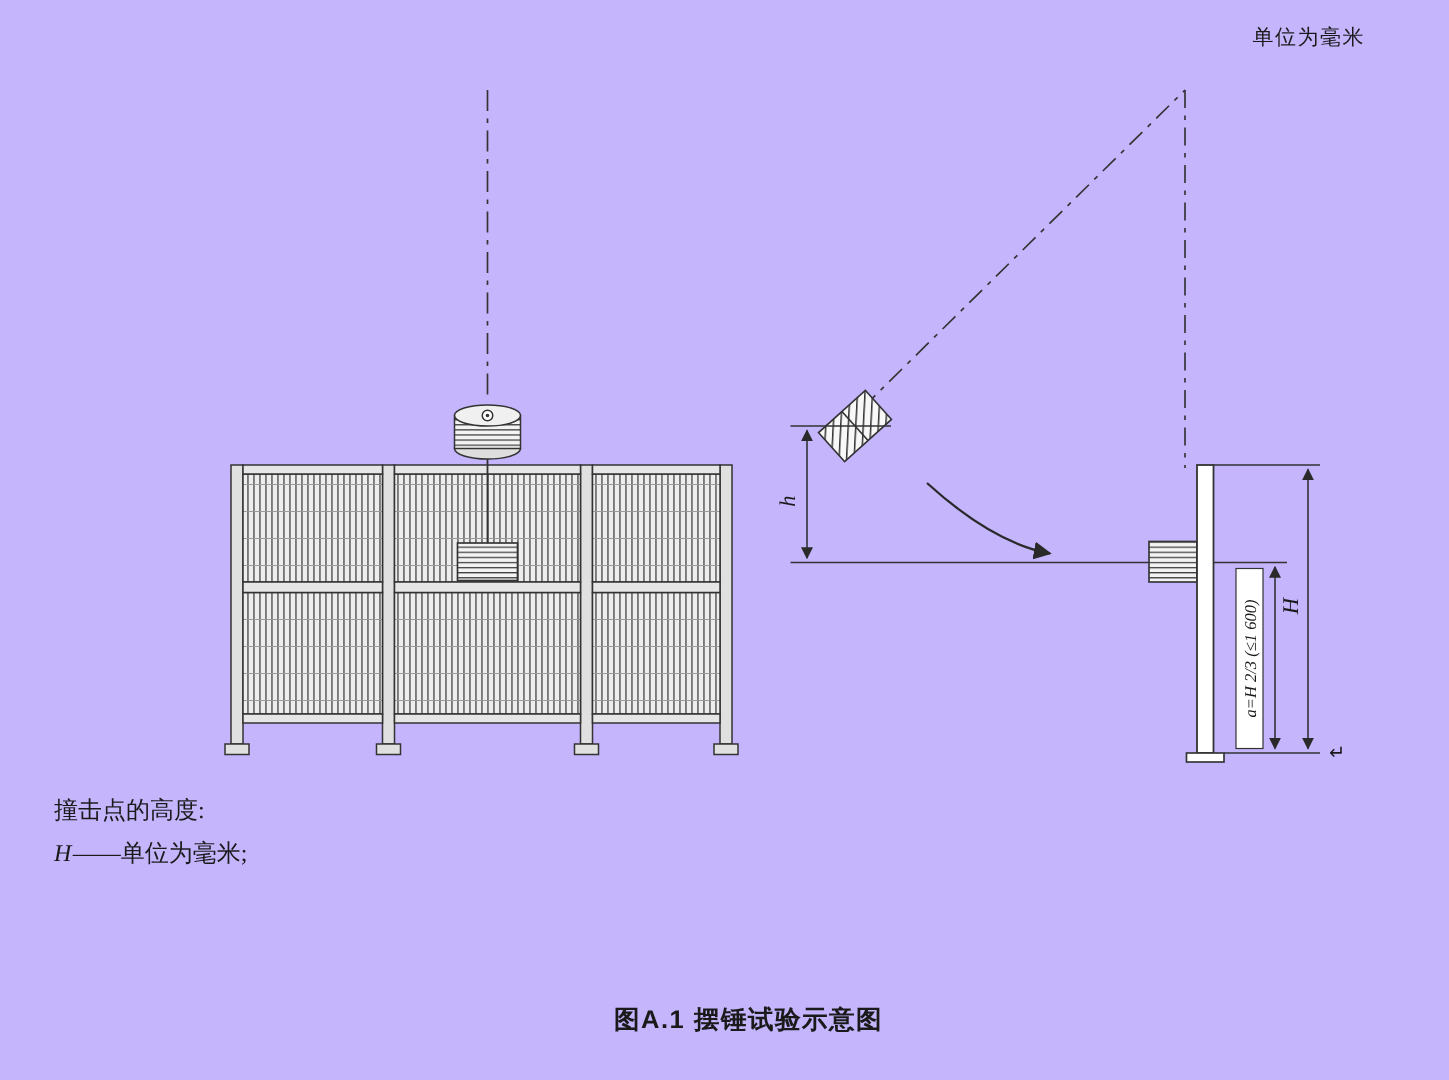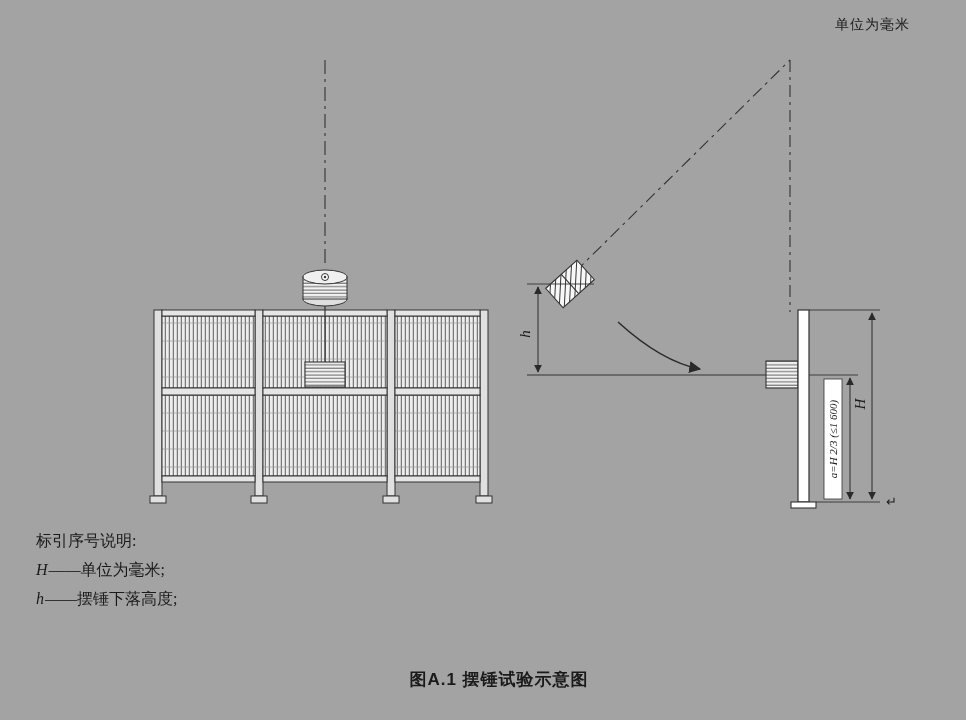--- a/index.html
+++ b/index.html
@@ -1,19 +1,19 @@
 <!DOCTYPE html>
 <html><head>
 <meta charset="utf-8">
 <style>
   html,body{margin:0;padding:0;background:#ffffff;}
   .page{
     position:relative;
     width:966px;height:720px;
-    background:#a3a3a3;
+    background:#c4b5fd;
     font-family:"Liberation Serif", serif;
     color:#1a1a1a;
     overflow:hidden;
   }
   .unit-note{
     position:absolute;
     top:16px;right:56px;
     font-size:14px;
     font-family:"Liberation Sans", sans-serif;
     letter-spacing:1px;
@@ -173,24 +173,21 @@
       <g>
         <line x1="872" y1="313" x2="872" y2="499" stroke="#2a2a2a" stroke-width="1" marker-start="url(#arr)" marker-end="url(#arr)"></line>
         <text transform="translate(865,404) rotate(-90)" font-size="15" font-style="italic" text-anchor="middle">H</text>
       </g>
 
       <text x="886" y="506" font-size="13" font-family="Liberation Sans, sans-serif">↵</text>
     </g>
   </svg>
 
   <div class="legend">
-    <div>标引序号说明:</div>
+    <div>撞击点的高度:</div>
     <div>
       <span class="var">H</span><span>——单位为毫米;</span>
-    </div>
-    <div>
-      <span class="var">h</span><span>——摆锤下落高度;</span>
     </div>
   </div>
 
   <div class="caption">图A.1  摆锤试验示意图</div>
 
 </div>
 
 </body></html>

